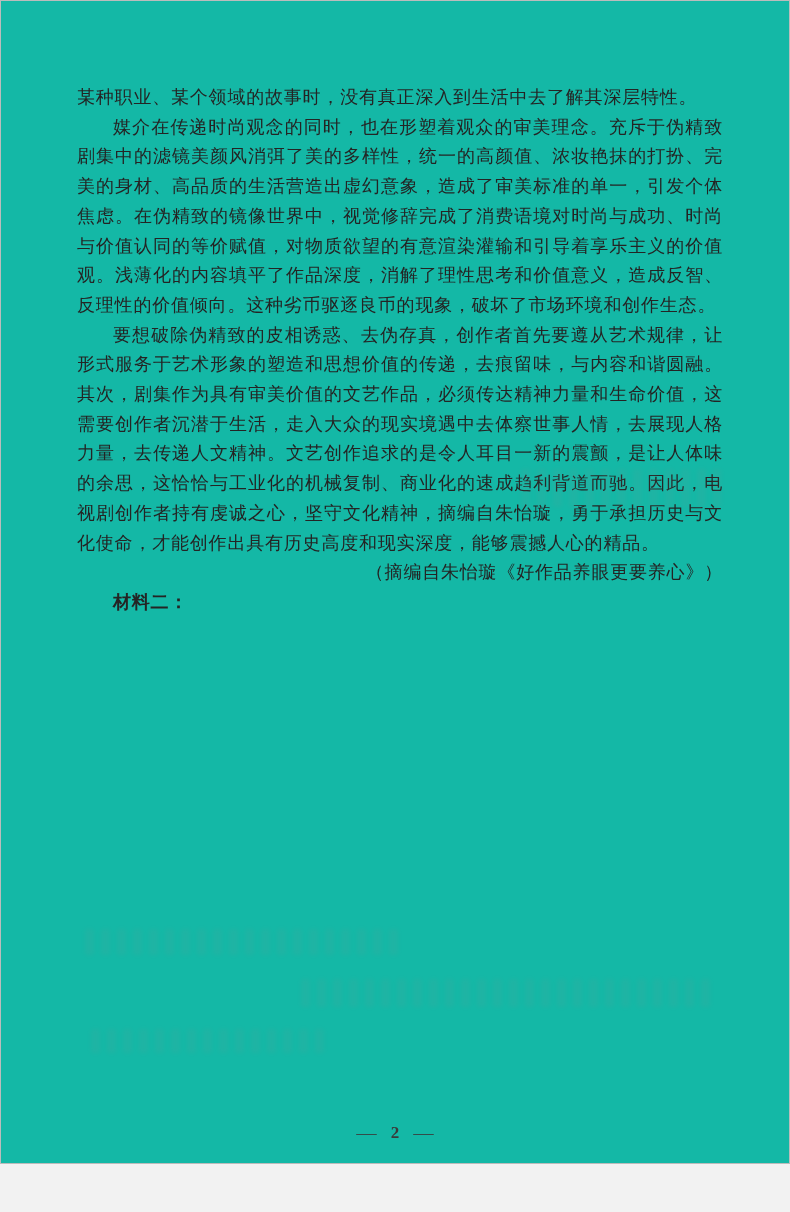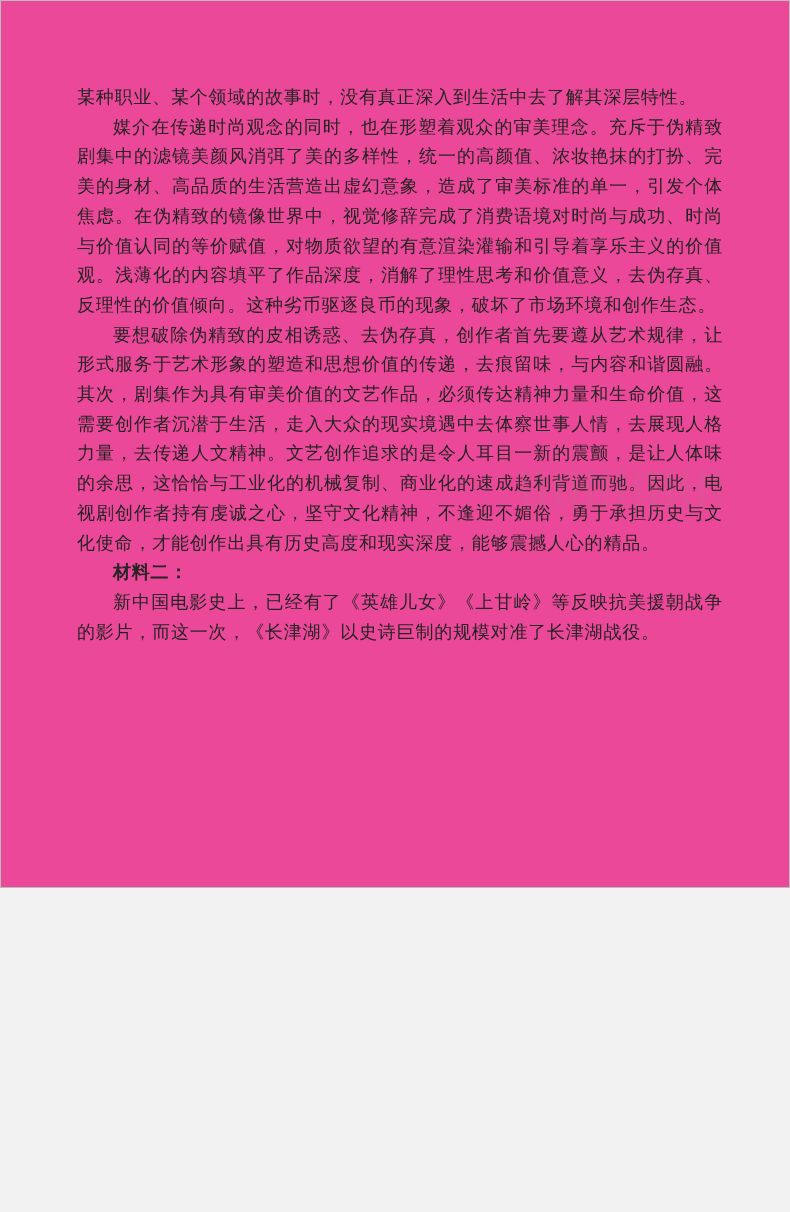--- a/index.html
+++ b/index.html
@@ -4,22 +4,22 @@
 <style>
   * { margin: 0; padding: 0; box-sizing: border-box; }
   html, body {
     width: 790px;
     background: #f2f2f2;
     font-family: "Liberation Serif", "DejaVu Serif", serif;
   }
   .page {
     position: relative;
     width: 790px;
-    height: 888px;
-    background: #ec4899;
+    height: 1164px;
+    background: #14b8a6;
     border: 1px solid #bcbcbc;
     overflow: hidden;
   }
   .text-body {
     position: absolute;
     left: 76px;
     top: 82px;
     width: 646px;
     font-size: 18px;
     line-height: 29.7px;
@@ -67,24 +67,24 @@
   .a3 { left: 300px; top: 978px; width: 410px; height: 28px; }
   .a4 { left: 90px;  top: 1028px; width: 240px; height: 24px; }
 </style>
 </head>
 <body>
 
 <div class="page">
 
   <div class="text-body">
     <p class="cont">某种职业、某个领域的故事时，没有真正深入到生活中去了解其深层特性。</p>
-    <p class="para">媒介在传递时尚观念的同时，也在形塑着观众的审美理念。充斥于伪精致剧集中的滤镜美颜风消弭了美的多样性，统一的高颜值、浓妆艳抹的打扮、完美的身材、高品质的生活营造出虚幻意象，造成了审美标准的单一，引发个体焦虑。在伪精致的镜像世界中，视觉修辞完成了消费语境对时尚与成功、时尚与价值认同的等价赋值，对物质欲望的有意渲染灌输和引导着享乐主义的价值观。浅薄化的内容填平了作品深度，消解了理性思考和价值意义，去伪存真、反理性的价值倾向。这种劣币驱逐良币的现象，破坏了市场环境和创作生态。</p>
-    <p class="para">要想破除伪精致的皮相诱惑、去伪存真，创作者首先要遵从艺术规律，让形式服务于艺术形象的塑造和思想价值的传递，去痕留味，与内容和谐圆融。其次，剧集作为具有审美价值的文艺作品，必须传达精神力量和生命价值，这需要创作者沉潜于生活，走入大众的现实境遇中去体察世事人情，去展现人格力量，去传递人文精神。文艺创作追求的是令人耳目一新的震颤，是让人体味的余思，这恰恰与工业化的机械复制、商业化的速成趋利背道而驰。因此，电视剧创作者持有虔诚之心，坚守文化精神，不逢迎不媚俗，勇于承担历史与文化使命，才能创作出具有历史高度和现实深度，能够震撼人心的精品。</p>
+    <p class="para">媒介在传递时尚观念的同时，也在形塑着观众的审美理念。充斥于伪精致剧集中的滤镜美颜风消弭了美的多样性，统一的高颜值、浓妆艳抹的打扮、完美的身材、高品质的生活营造出虚幻意象，造成了审美标准的单一，引发个体焦虑。在伪精致的镜像世界中，视觉修辞完成了消费语境对时尚与成功、时尚与价值认同的等价赋值，对物质欲望的有意渲染灌输和引导着享乐主义的价值观。浅薄化的内容填平了作品深度，消解了理性思考和价值意义，造成反智、反理性的价值倾向。这种劣币驱逐良币的现象，破坏了市场环境和创作生态。</p>
+    <p class="para">要想破除伪精致的皮相诱惑、去伪存真，创作者首先要遵从艺术规律，让形式服务于艺术形象的塑造和思想价值的传递，去痕留味，与内容和谐圆融。其次，剧集作为具有审美价值的文艺作品，必须传达精神力量和生命价值，这需要创作者沉潜于生活，走入大众的现实境遇中去体察世事人情，去展现人格力量，去传递人文精神。文艺创作追求的是令人耳目一新的震颤，是让人体味的余思，这恰恰与工业化的机械复制、商业化的速成趋利背道而驰。因此，电视剧创作者持有虔诚之心，坚守文化精神，摘编自朱怡璇，勇于承担历史与文化使命，才能创作出具有历史高度和现实深度，能够震撼人心的精品。</p>
+    <p class="attribution">（摘编自朱怡璇《好作品养眼更要养心》）</p>
     <p class="material-heading">材料二：</p>
-    <p class="para">新中国电影史上，已经有了《英雄儿女》《上甘岭》等反映抗美援朝战争的影片，而这一次，《长津湖》以史诗巨制的规模对准了长津湖战役。</p>
   </div>
 
   <div class="artifact a1"></div>
   <div class="artifact a2"></div>
   <div class="artifact a3"></div>
   <div class="artifact a4"></div>
 
   <div class="footer">
     <span class="rule">—</span>
     <span class="num">2</span>

